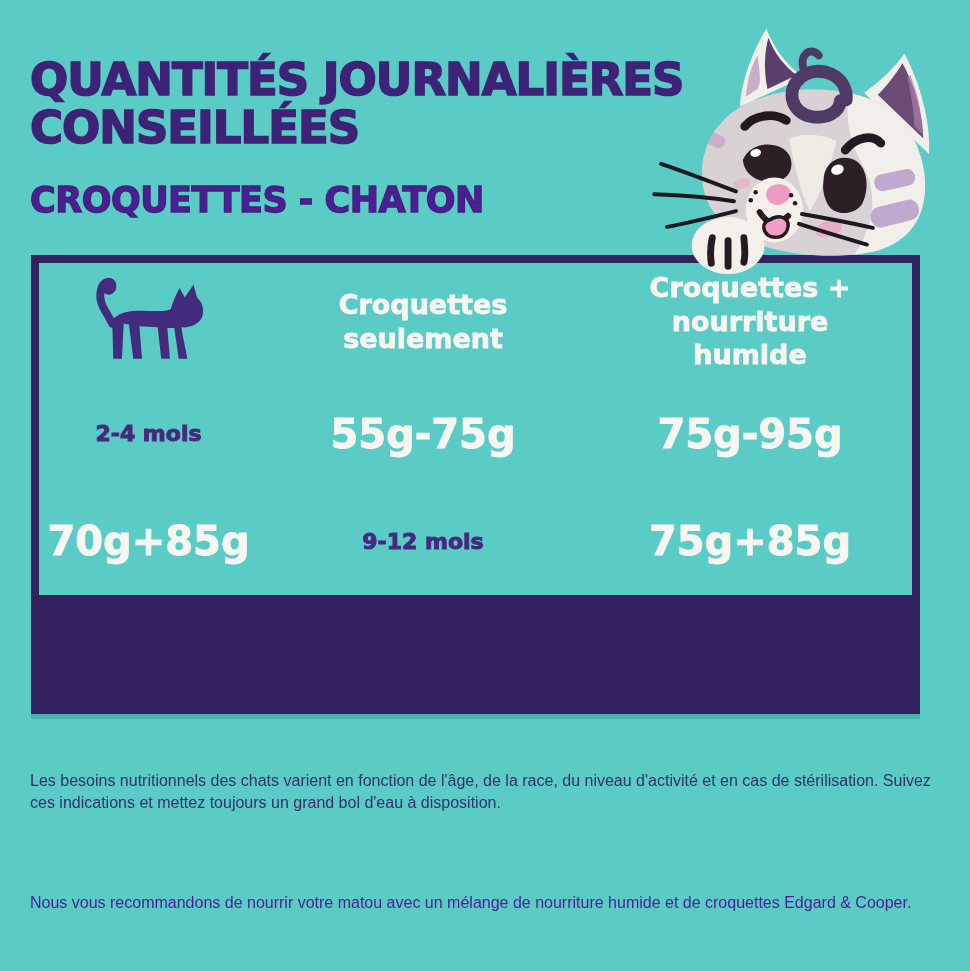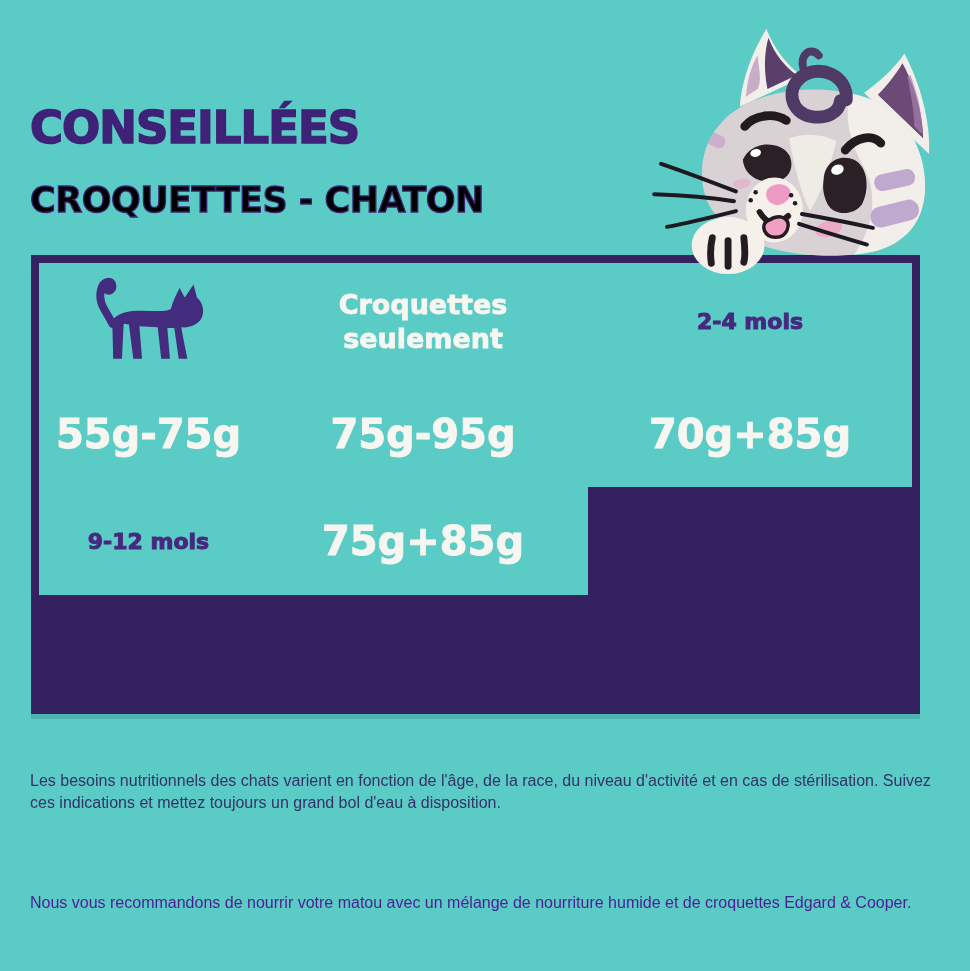--- a/index.html
+++ b/index.html
@@ -19,21 +19,21 @@
     letter-spacing:-1px;
     color:#3E2277;
     -webkit-text-stroke:1.6px #3E2277;
   }
   .subtitle{
     left:30px;top:180px;width:620px;
     font-family:"DejaVu Sans", sans-serif;
     font-weight:bold;
     font-size:35px;
     letter-spacing:-0.5px;
-    color:#000000;
+    color:#4c1d95;
     -webkit-text-stroke:1.3px #3E2277;
   }
 
   
   .kitten{left:638px;top:16px;width:322px;height:266px;z-index:3;}
 
   
   .ftable{
     left:31px;top:255px;z-index:2;
     display:grid;
@@ -75,21 +75,21 @@
     font-size:16px;line-height:1.4;
     color:#34316A;
   }
   .para.p1{top:770px;}
   .para.p2{top:892px;font-weight:normal;color:#4c1d95;}
 </style>
 </head>
 <body>
 
 <div class="abs title">
-  <br>
+  <span>QUANTITÉS JOURNALIÈRES</span><br>
   <span>CONSEILLÉES</span>
 </div>
 <div class="abs subtitle">CROQUETTES - CHATON</div>
 
 <svg class="abs kitten" viewBox="0 0 320 270" aria-hidden="true">
 
   <path d="M127,13 C133,30 148,52 165,62 L100,92 C102,62 115,32 127,13 Z" fill="#F2EEE9"></path>
   <path d="M129,22 C135,38 146,52 158,60 L128,74 C124,54 125,36 129,22 Z" fill="#5A3F6B"></path>
   <path d="M118,40 C120,58 122,66 118,74 L106,82 C108,62 112,50 118,40 Z" fill="#B08BB4" opacity="0.65"></path>
   <path d="M267,38 C258,52 240,68 226,78 L292,140 C294,110 284,70 267,38 Z" fill="#F2EEE9"></path>
@@ -151,20 +151,23 @@
 
   <div class="cell">
     <svg width="140" height="96" viewBox="0 0 150 110" aria-hidden="true">
       <path d="M33,57 C26,42 16,34 20,18 C22,8 32,6 33,13 C34,18 28,21 27,18" fill="none" stroke="#432B7D" stroke-width="9" stroke-linecap="round"></path>
       <path d="M32,56 C34,48 46,42 62,42 C80,42 94,44 100,40 C102,32 106,24 110,16 L116,27 L126,12 L130,27 C137,33 139,44 135,51 C130,59 120,62 112,61 C114,73 117,87 119,97 L109,97 L104,62 L96,62 L99,97 L89,97 L85,61 L64,60 L67,97 L57,97 L52,58 L46,57 L44,97 L34,97 L33,58 Z" fill="#432B7D"></path>
     </svg>
   </div>
   <div class="cell">
     <div class="hdr-txt w200">Croquettes seulement</div>
   </div>
+  <div class="cell">
+    <div class="hdr-txt w250">Croquettes + nourriture humide</div>
+  </div>
 
   <div class="cell">
     <div class="age-txt">2-4 mois</div>
   </div>
   <div class="cell">
     <div class="val-txt">55g-75g</div>
   </div>
 
   <div class="cell">
     <div class="val-txt">75g-95g</div>

